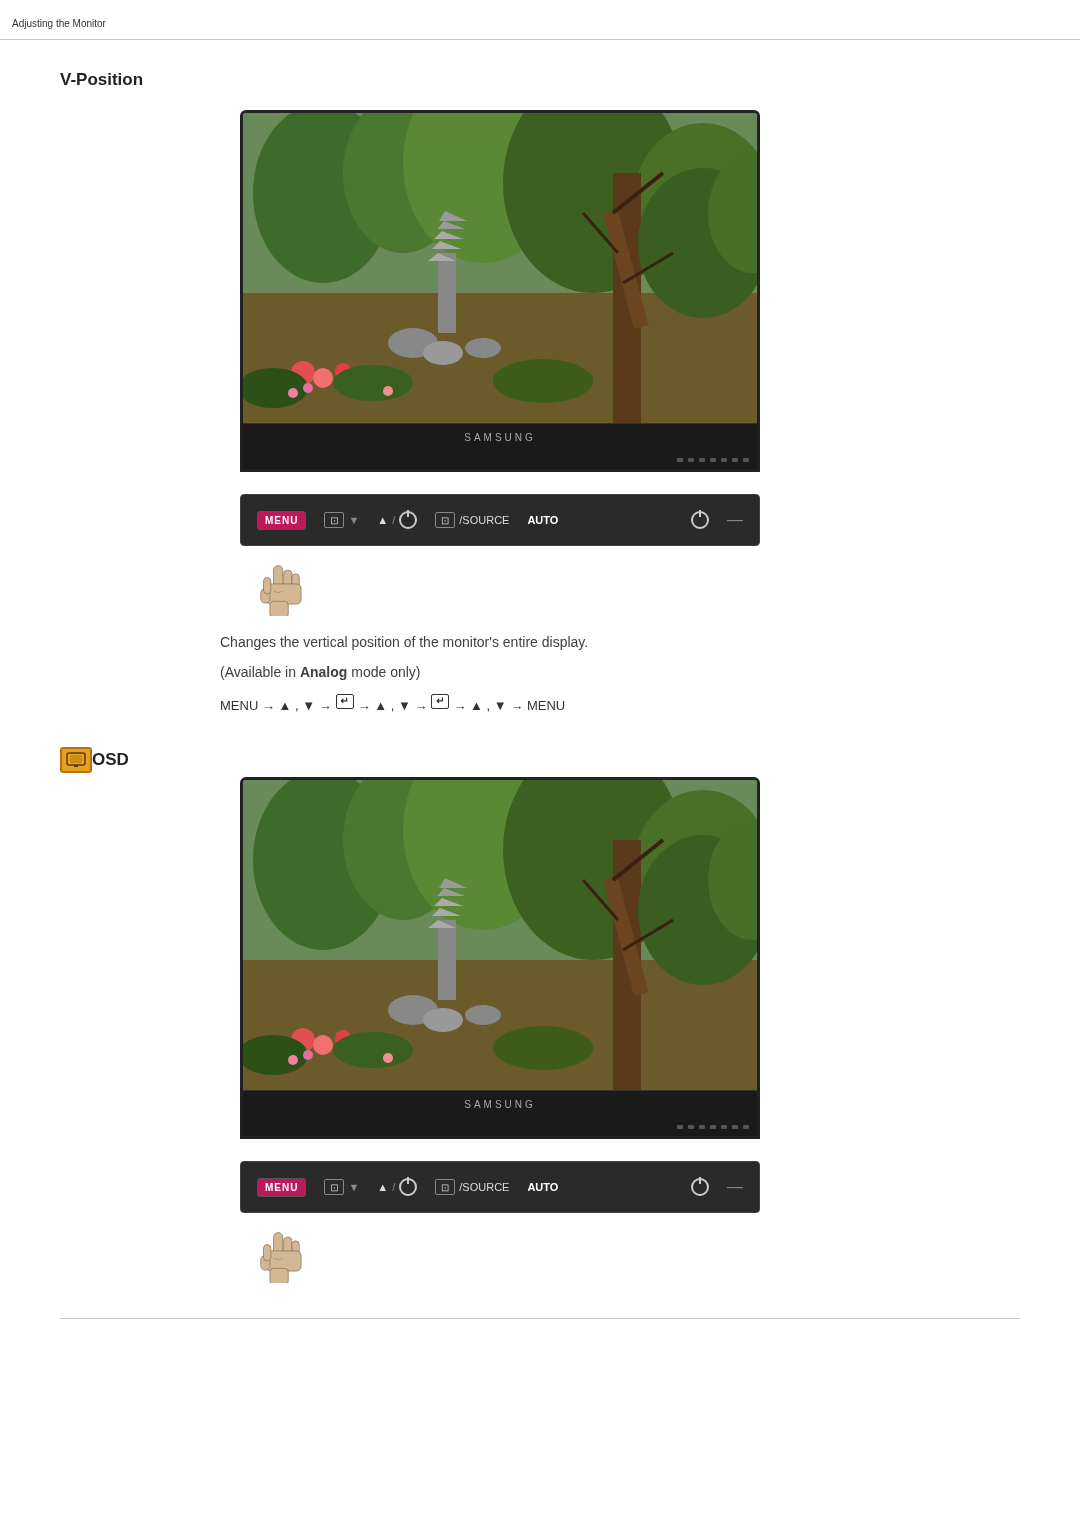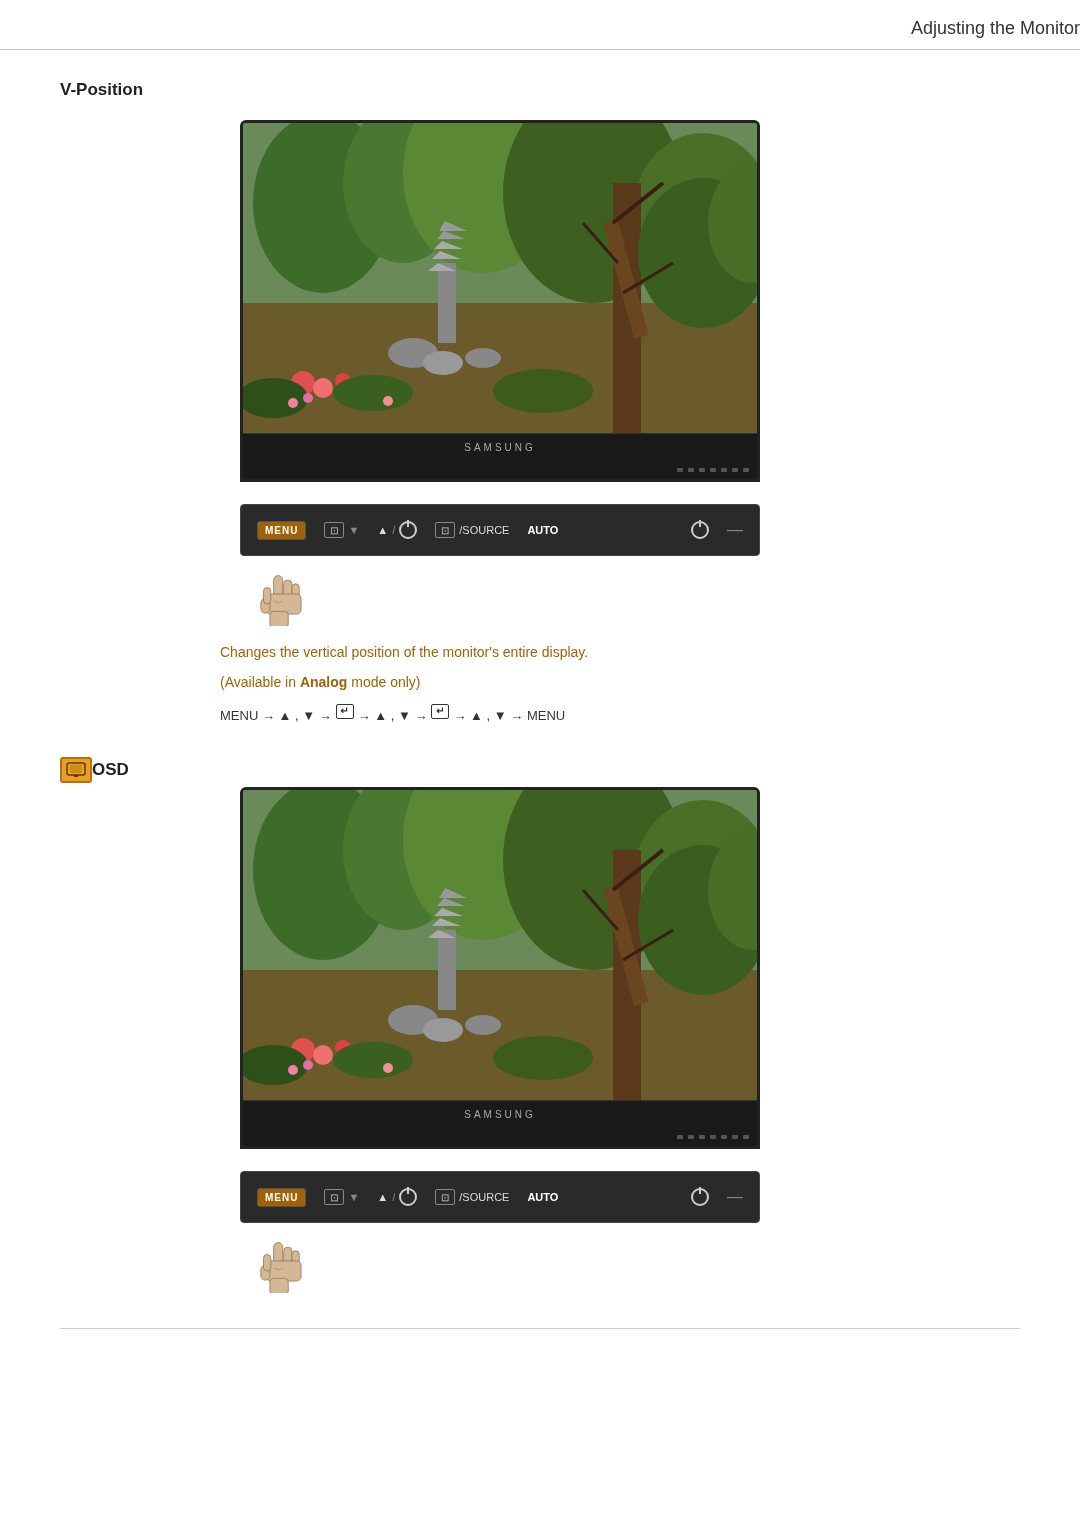--- a/index.html
+++ b/index.html
@@ -6,23 +6,23 @@
     body {
       font-family: Arial, sans-serif;
       background: #ffffff;
       color: #222;
       width: 1080px;
       min-height: 1527px;
       position: relative;
     }
     .page-header {
       border-bottom: 1px solid #ccc;
-      text-align: right;
-      padding: 18px 0 10px 0;
-      font-size: 18px;
+      text-align: left;
+      padding: 18px 0 10px 12px;
+      font-size: 10px;
       color: #333;
     }
     .page-content {
       padding: 30px 60px 40px 60px;
     }
     .section-title {
       font-size: 17px;
       font-weight: bold;
       margin-bottom: 20px;
     }
@@ -90,21 +90,21 @@
       align-items: center;
       padding: 0 16px;
       gap: 18px;
       position: relative;
     }
     .osd-menu-btn {
       color: #fff;
       font-size: 10px;
       font-weight: bold;
       letter-spacing: 1px;
-      background: #a16207;
+      background: #be185d;
       border: 1px solid #555;
       padding: 3px 7px;
       border-radius: 3px;
     }
     .osd-item {
       color: #ddd;
       font-size: 11px;
       display: flex;
       align-items: center;
       gap: 4px;
@@ -158,21 +158,21 @@
       height: 55px;
     }
     
     .description-area {
       margin-left: 160px;
       margin-top: 20px;
       margin-bottom: 12px;
     }
     .desc-text {
       font-size: 14px;
-      color: #a16207;
+      color: #404040;
       margin-bottom: 8px;
       line-height: 1.6;
     }
     .desc-text b { font-weight: bold; }
     
     .nav-path {
       font-size: 13px;
       color: #333;
       margin-top: 10px;
       line-height: 1.8;

